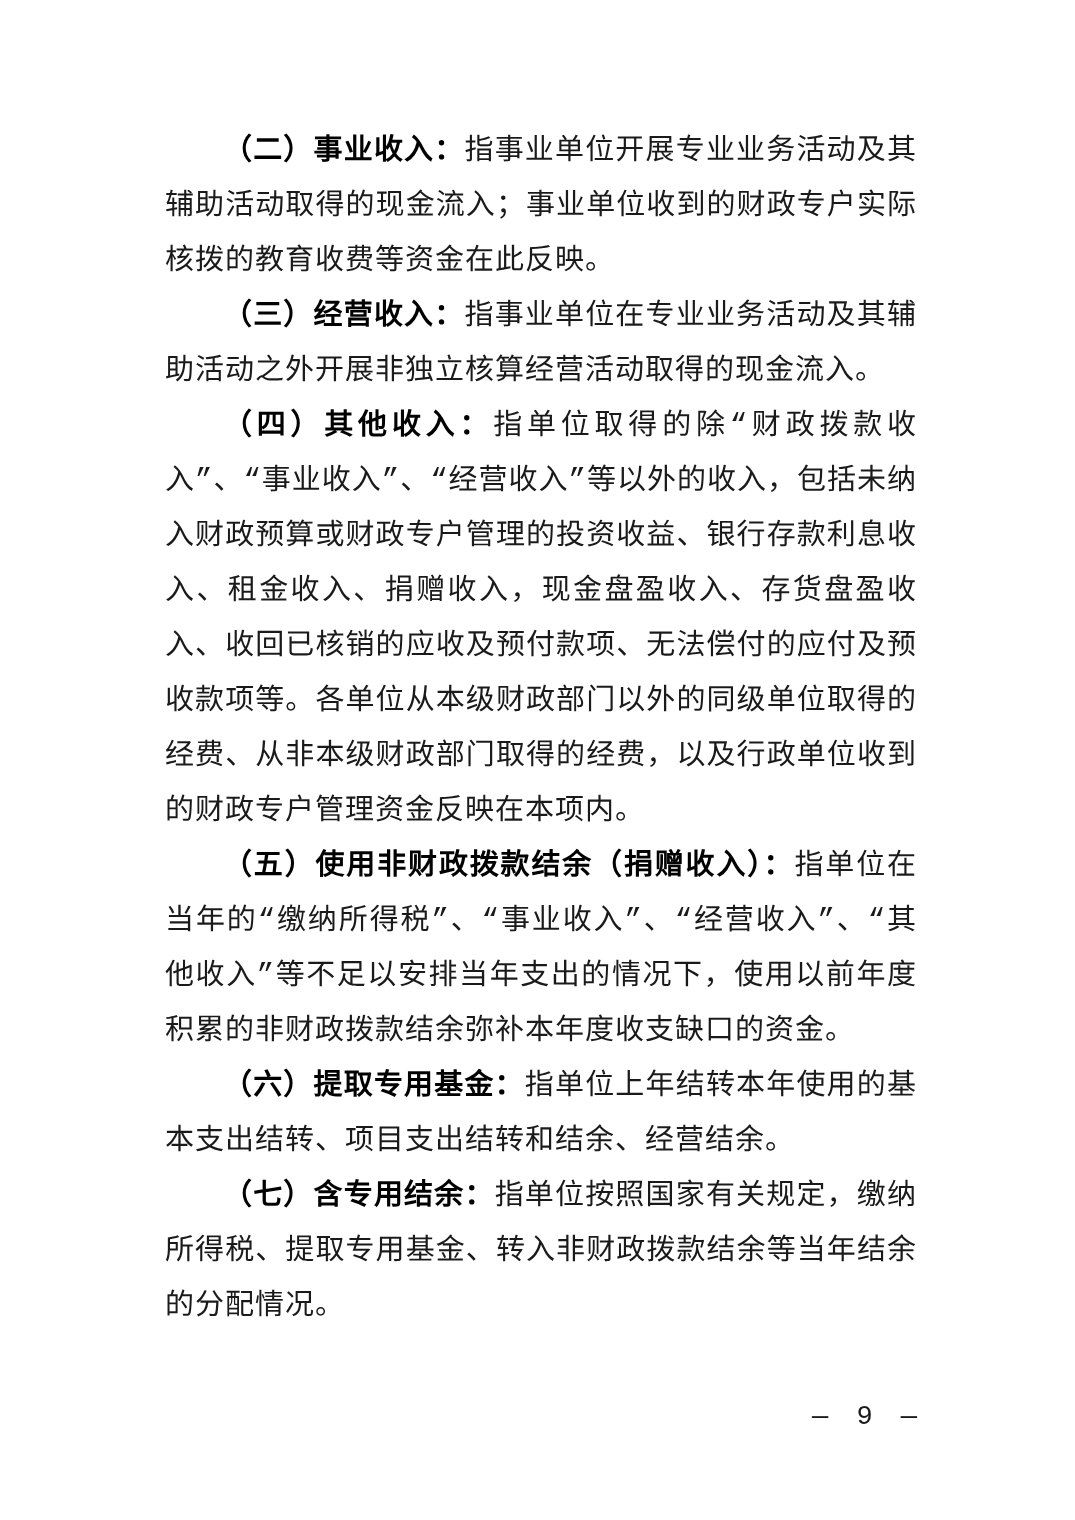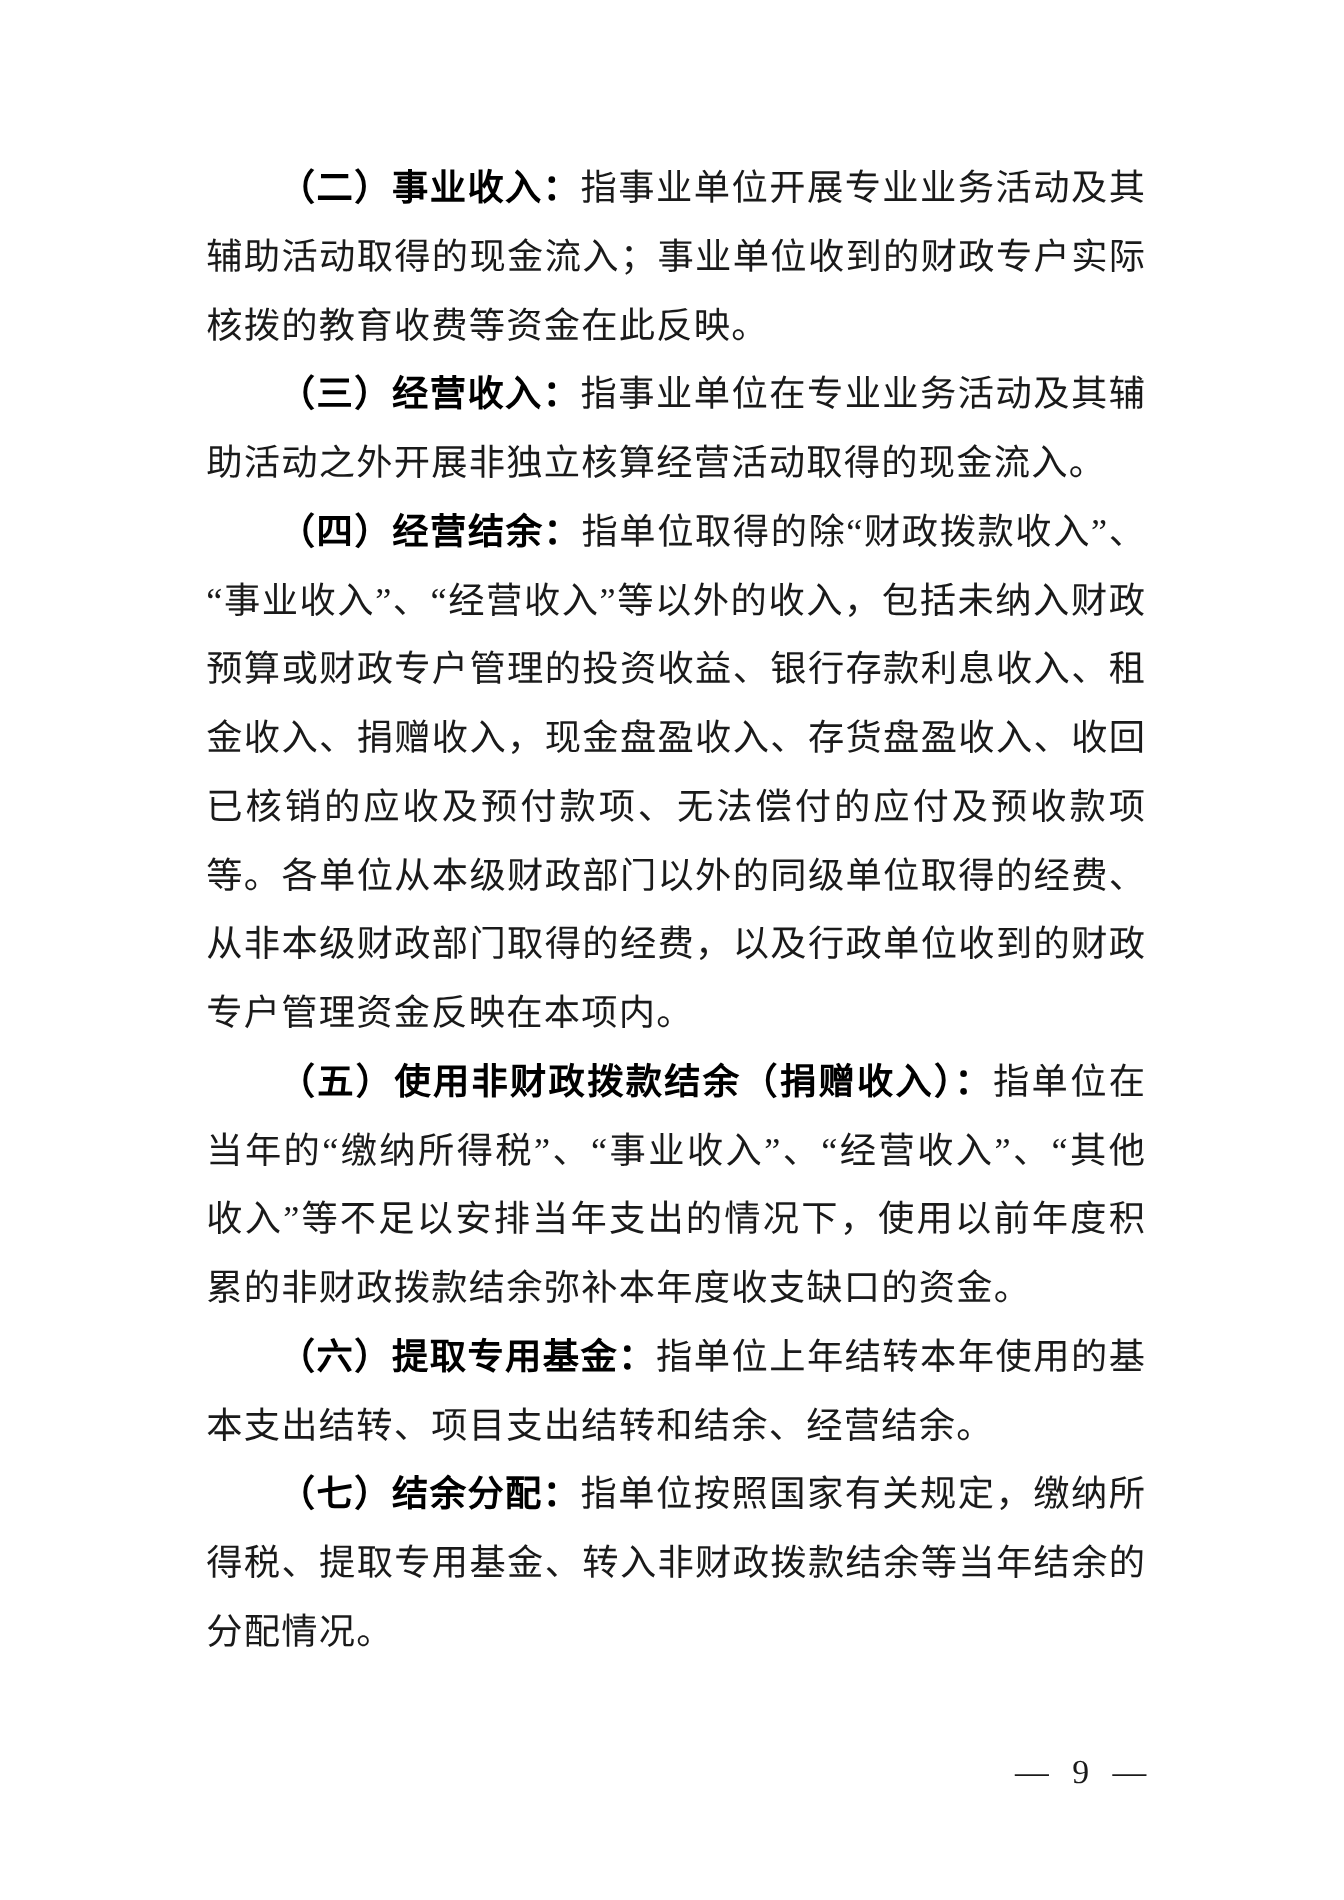--- a/index.html
+++ b/index.html
@@ -3,21 +3,21 @@
 <meta charset="utf-8">
 <style>
   * { margin: 0; padding: 0; box-sizing: border-box; }
   html, body { background: #ffffff; }
   .page {
     position: relative;
     width: 1075px;
     height: 1520px;
     background: #ffffff;
     color: #000000;
-    font-family: Liberation Serif, serif;
+    font-family: Liberation Mono, monospace;
     overflow: hidden;
   }
   .content {
     position: absolute;
     left: 165px;
     top: 124px;
     width: 752px;
   }
   .para {
     font-size: 29px;
@@ -45,24 +45,24 @@
 </head>
 <body>
 
 <div class="page">
   <div class="content">
 
     <p class="para"><span class="label">（二）事业收入：</span><span>指事业单位开展专业业务活动及其辅助活动取得的现金流入；事业单位收到的财政专户实际核拨的教育收费等资金在此反映。</span></p>
 
     <p class="para"><span class="label">（三）经营收入：</span><span>指事业单位在专业业务活动及其辅助活动之外开展非独立核算经营活动取得的现金流入。</span></p>
 
-    <p class="para"><span class="label">（四）经营结余：</span><span>指单位取得的除“财政拨款收入”、“事业收入”、“经营收入”等以外的收入，包括未纳入财政预算或财政专户管理的投资收益、银行存款利息收入、租金收入、捐赠收入，现金盘盈收入、存货盘盈收入、收回已核销的应收及预付款项、无法偿付的应付及预收款项等。各单位从本级财政部门以外的同级单位取得的经费、从非本级财政部门取得的经费，以及行政单位收到的财政专户管理资金反映在本项内。</span></p>
+    <p class="para"><span class="label">（四）其他收入：</span><span>指单位取得的除“财政拨款收入”、“事业收入”、“经营收入”等以外的收入，包括未纳入财政预算或财政专户管理的投资收益、银行存款利息收入、租金收入、捐赠收入，现金盘盈收入、存货盘盈收入、收回已核销的应收及预付款项、无法偿付的应付及预收款项等。各单位从本级财政部门以外的同级单位取得的经费、从非本级财政部门取得的经费，以及行政单位收到的财政专户管理资金反映在本项内。</span></p>
 
     <p class="para"><span class="label">（五）使用非财政拨款结余（捐赠收入）：</span><span>指单位在当年的“缴纳所得税”、“事业收入”、“经营收入”、“其他收入”等不足以安排当年支出的情况下，使用以前年度积累的非财政拨款结余弥补本年度收支缺口的资金。</span></p>
 
     <p class="para"><span class="label">（六）提取专用基金：</span><span>指单位上年结转本年使用的基本支出结转、项目支出结转和结余、经营结余。</span></p>
 
-    <p class="para"><span class="label">（七）结余分配：</span><span>指单位按照国家有关规定，缴纳所得税、提取专用基金、转入非财政拨款结余等当年结余的分配情况。</span></p>
+    <p class="para"><span class="label">（七）含专用结余：</span><span>指单位按照国家有关规定，缴纳所得税、提取专用基金、转入非财政拨款结余等当年结余的分配情况。</span></p>
 
   </div>
 
   <div class="page-number">— 9 —</div>
 </div>
 
 </body></html>

